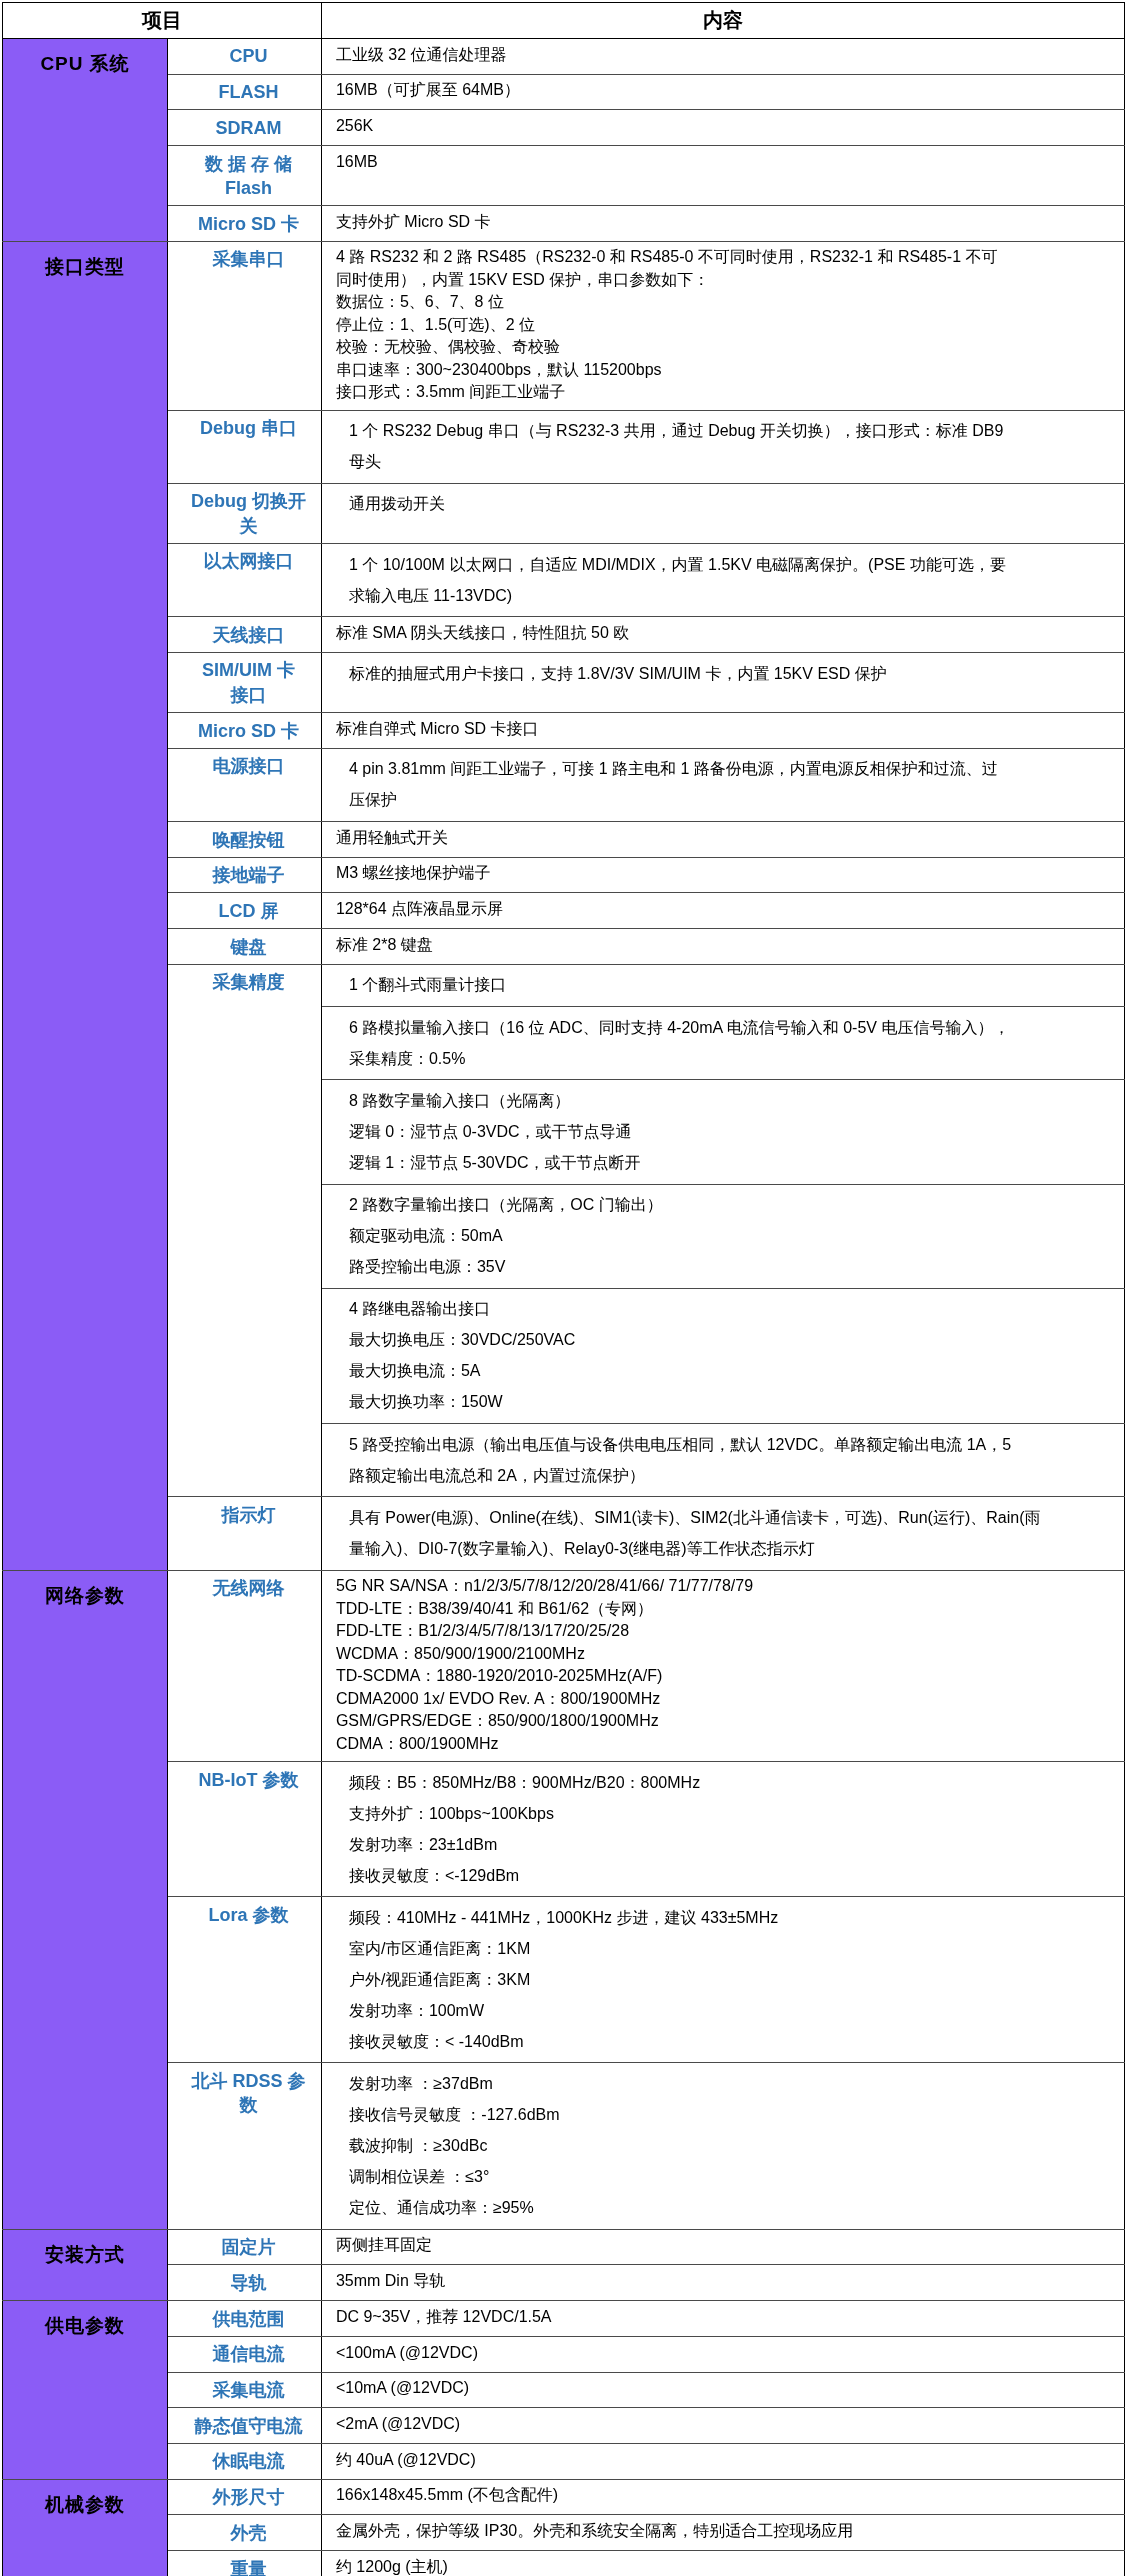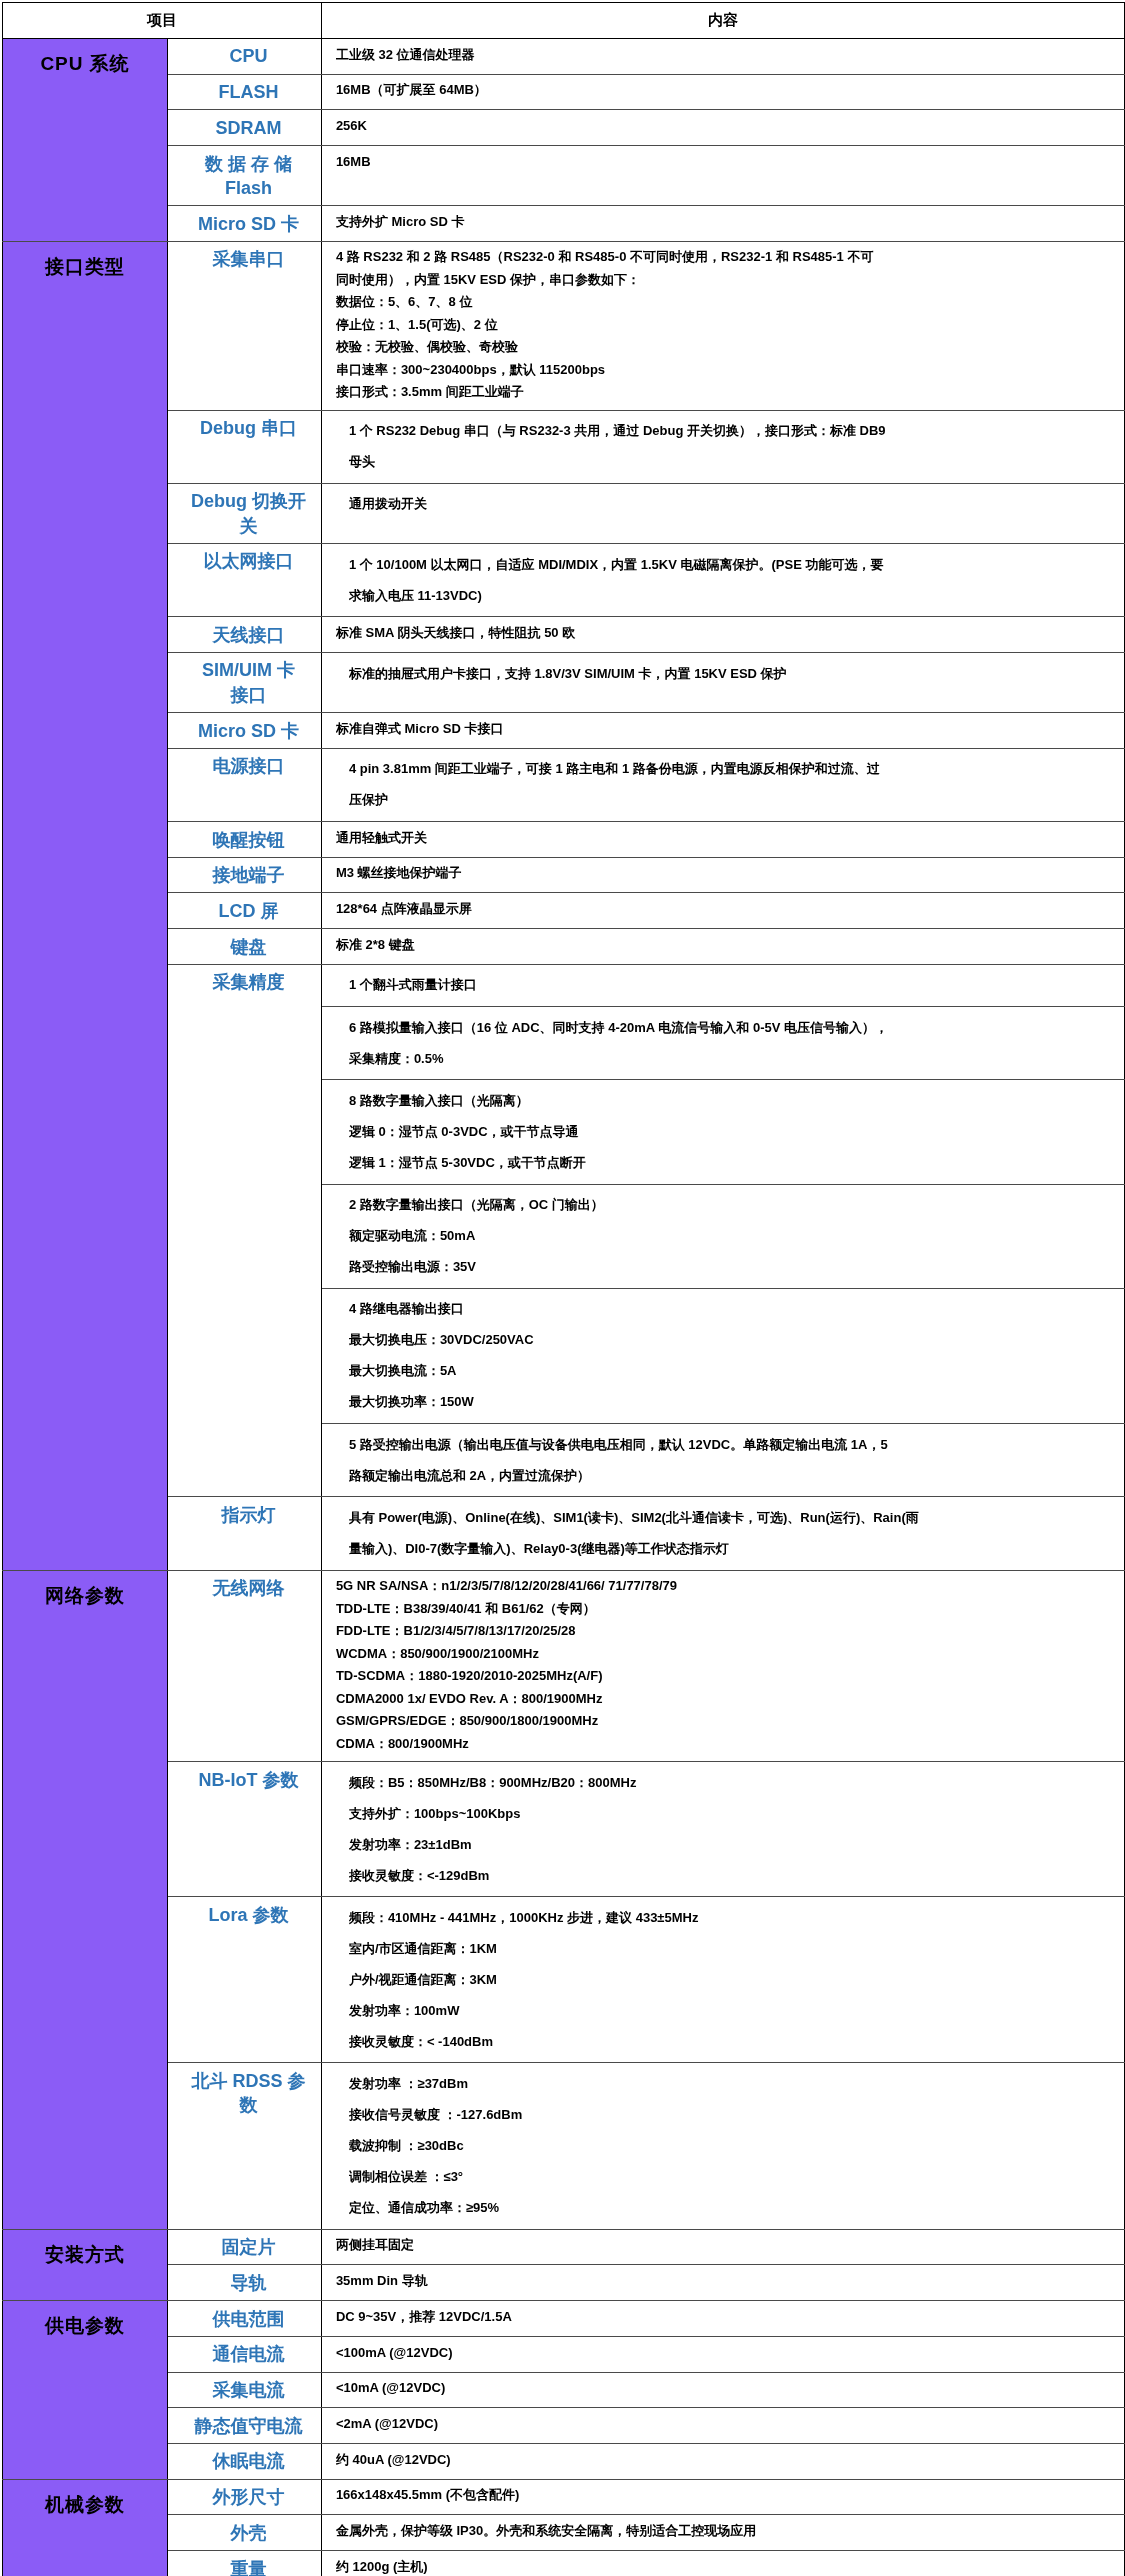--- a/index.html
+++ b/index.html
@@ -16,21 +16,21 @@
     width:1122px;
     table-layout:fixed;
     border:1.9px solid #000;
   }
   th,td{box-sizing:border-box;}
   thead th{
     border:0.9px solid #000;
     border-top:1.9px solid #000;
     border-bottom:0.9px solid #000;
     background:#ffffff;
-    font-size:15px;
+    font-size:20px;
     font-weight:700;
     height:36px;
     text-align:center;
     vertical-align:middle;
     padding:0;
   }
   td{border:0.9px solid #4a4a4a;vertical-align:top;}
   td.group{
     background:#8b5cf6;
     border-left:1.9px solid #000;
@@ -46,24 +46,23 @@
     font-weight:700;
     font-size:18px;
     line-height:24.4px;
     padding:5.6px 3.8px 4.7px 12.2px;
     white-space:pre-line;
     border-left:0.9px solid #000;
     border-right:0.9px solid #000;
     text-align:center;
   }
   td.content{
-    font-size:13px;
+    font-size:16px;
     padding:4.7px 7.5px 5.6px 14px;
     border-right:1.9px solid #000;
-    font-weight:bold;
   }
   td.content .line{white-space:nowrap;overflow:hidden;}
   td.content.tight .line{line-height:22.5px;}
   td.content.loose .line{line-height:31px;margin-left:13px;}
   tr.group-start td{border-top:1.9px solid #000;}
 </style>
 </head>
 <body>
 
 <div class="page">

